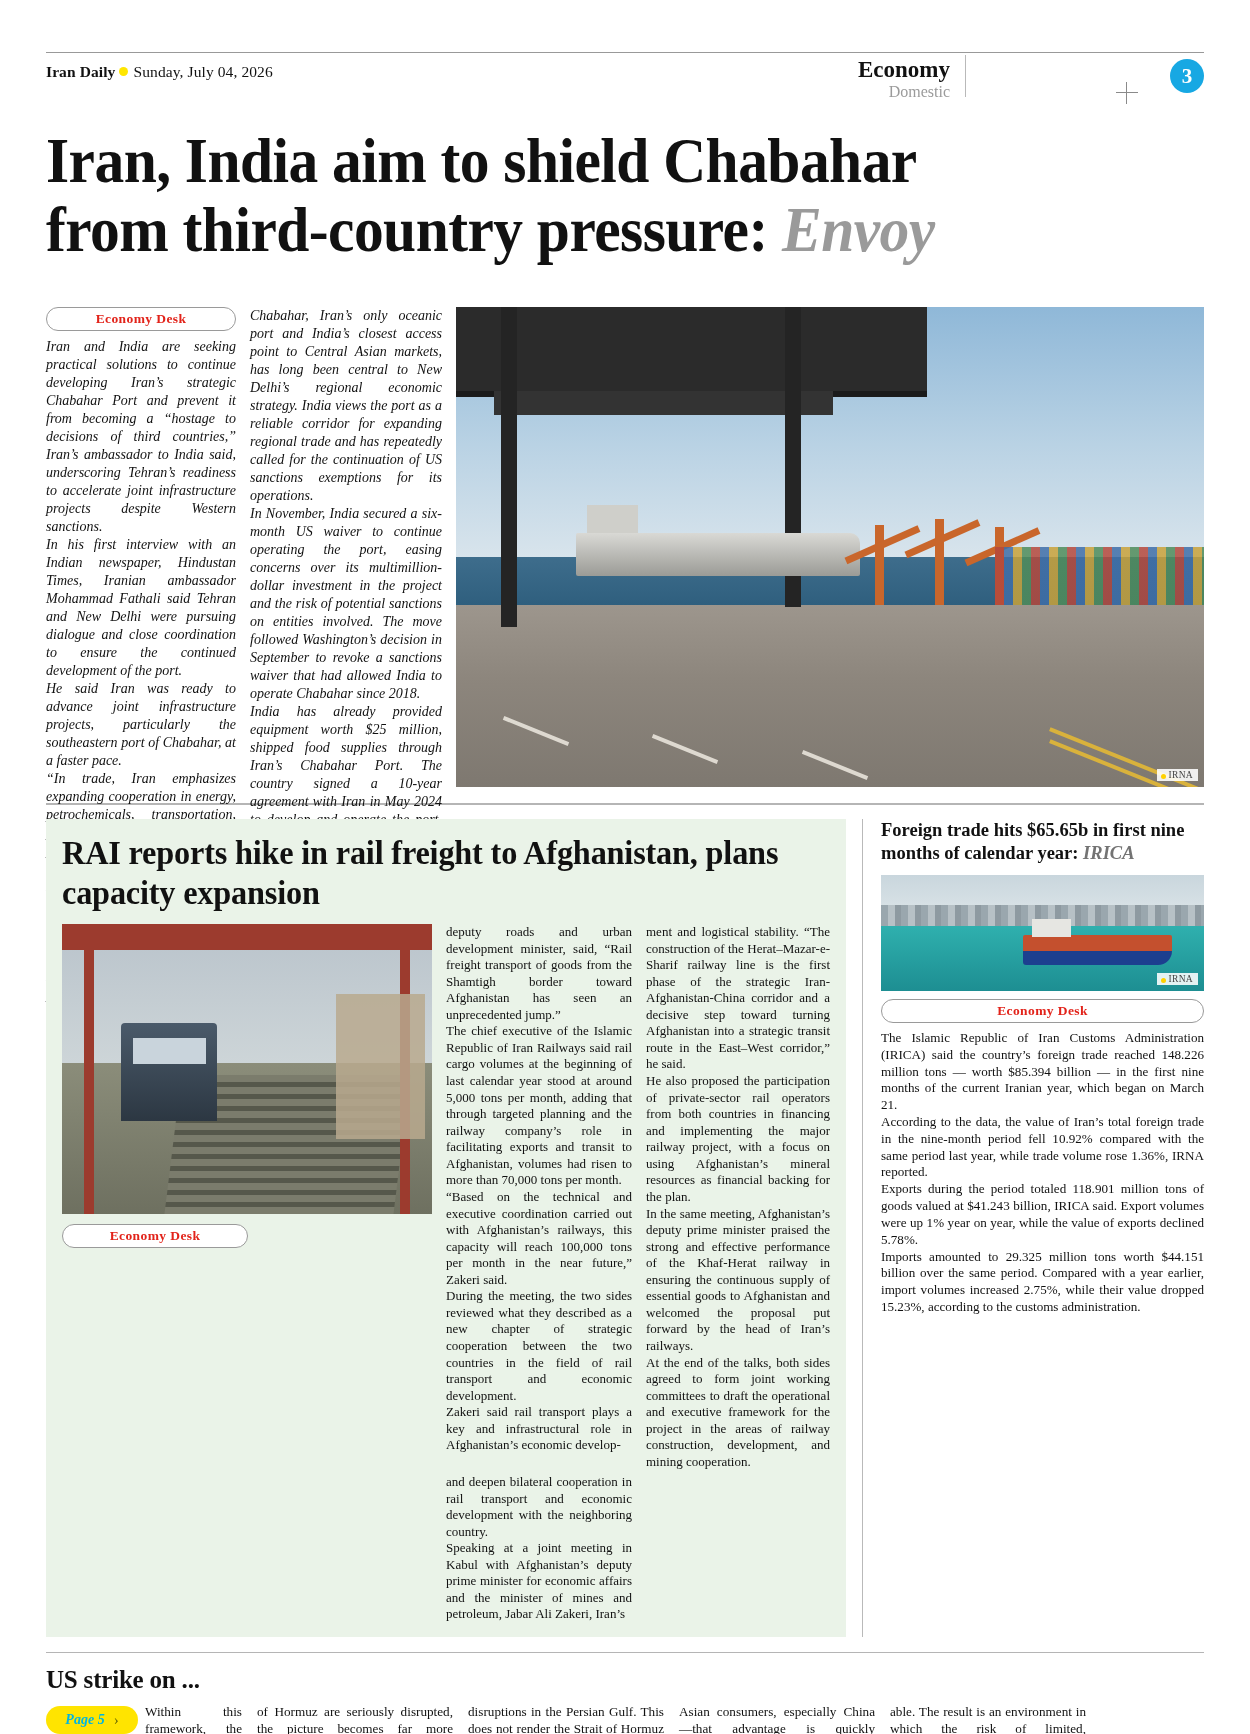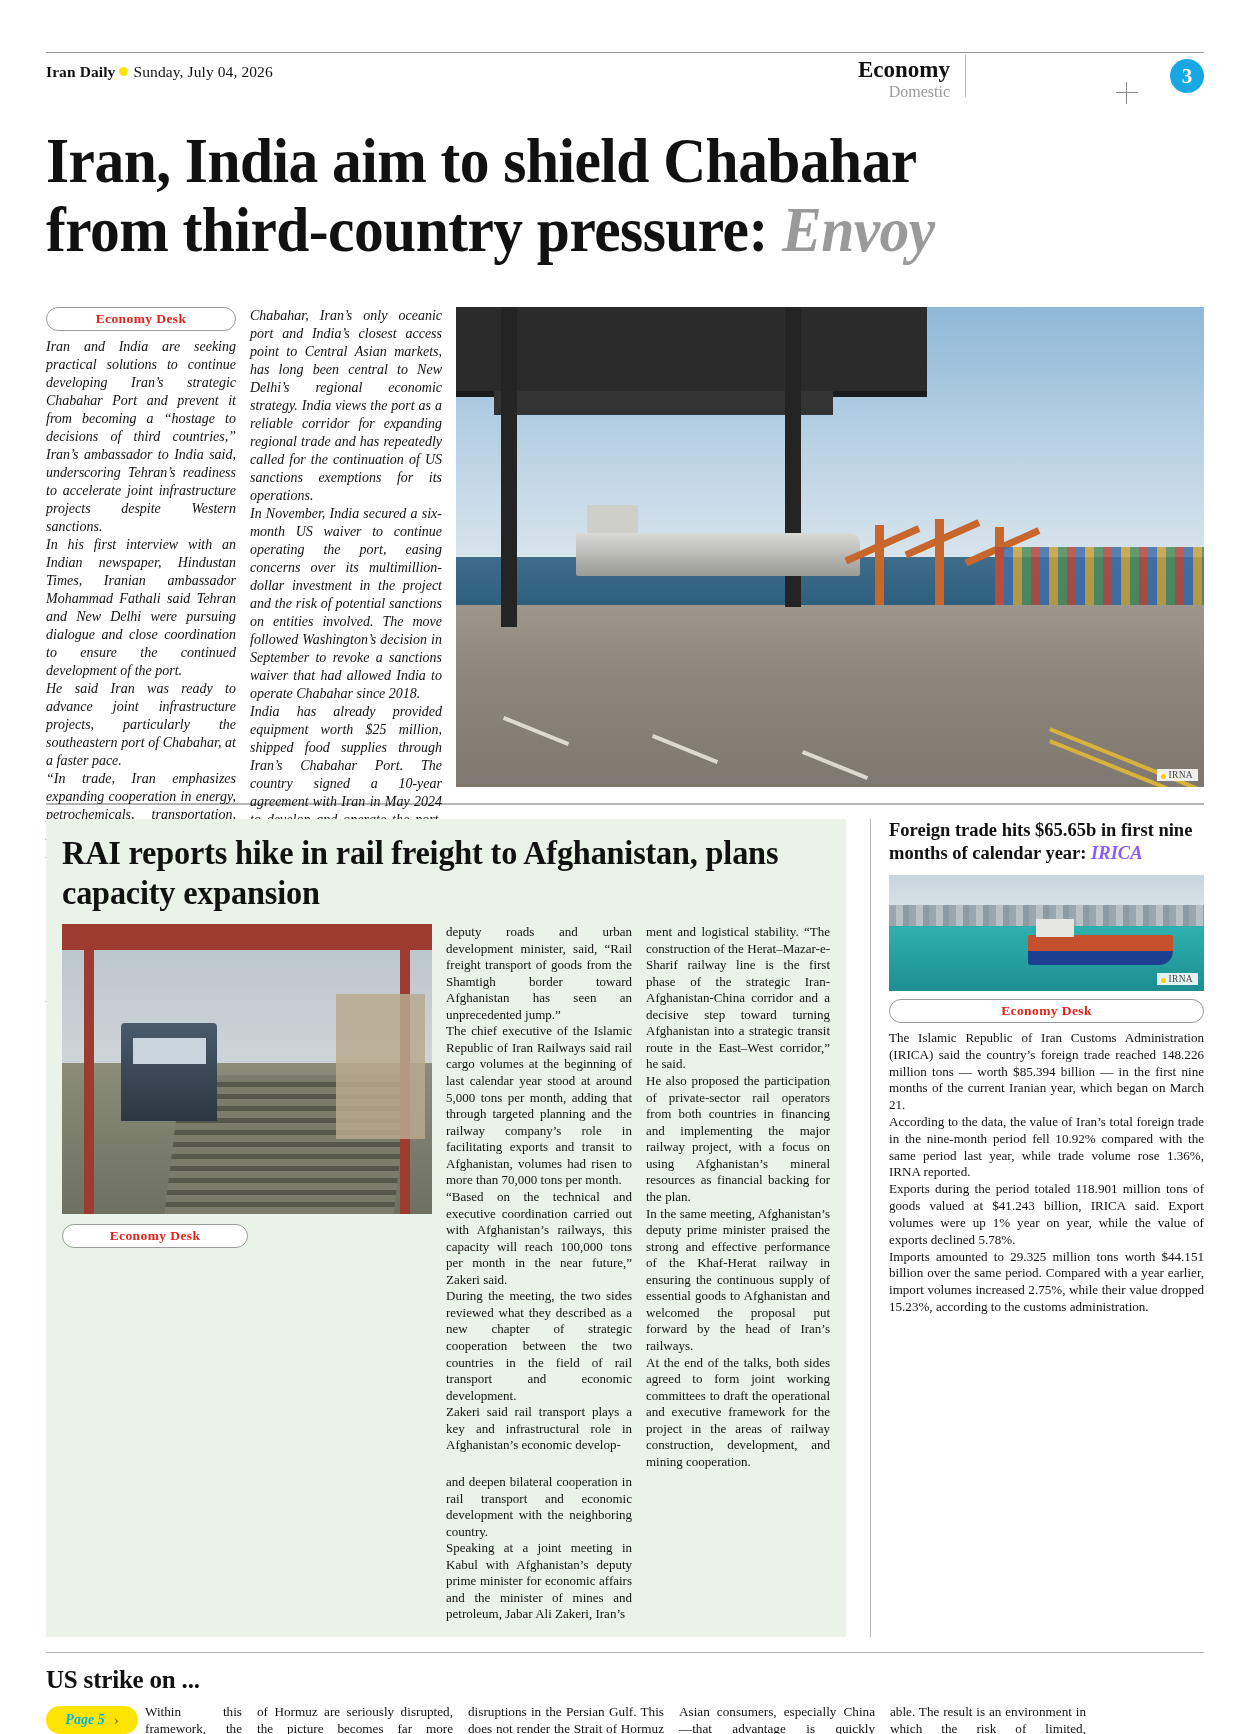--- a/index.html
+++ b/index.html
@@ -89,21 +89,21 @@
   .ph1 .yellow { position:absolute; background:#d9b23c; height:4px; }
   .credit {
     position:absolute; right:6px; bottom:6px; background:rgba(255,255,255,.88);
     font-size:9.5px; color:#444; padding:1px 5px 1px 12px; letter-spacing:.3px;margin-left:37px;
   }
   .credit:before { content:""; position:absolute; left:4px; top:5px; width:5px; height:5px; background:#ffd100; border-radius:50%; }
 
   .hr-thick { border-top:2px solid #b5b5b5; margin:16px 0 0; }
 
   
-  .sec2 { display:flex; margin-top:14px; gap:8px; }
+  .sec2 { display:flex; margin-top:14px; gap:0; }
   .sec2-left { width:800px; background:#eaf3e8; padding:14px 16px 14px 16px; }
   .sec2-right { width:auto; flex:1; padding-left:18px; border-left:1px solid #b9b9b9; margin-left:16px; }
   .sec2-head {
     font-weight:bold; font-size:34px; line-height:1.16; letter-spacing:-0.2px;
     transform:scaleX(.95); transform-origin:left center; margin-bottom:12px;
   }
   .sec2-body { display:flex; gap:14px; }
   .s2c { width:186px; font-size:13px; line-height:1.275; text-align:justify; hyphens:auto; }
 
   
@@ -114,21 +114,21 @@
     background:repeating-linear-gradient(180deg,#7b7c6c 0 7px,#56584b 7px 12px); transform:skewX(-7deg); }
   .ph2 .train { position:absolute; left:16%; top:34%; width:26%; height:34%;
     background:linear-gradient(#4a5a6a,#2c3742); border-radius:4px 4px 0 0; }
   .ph2 .train:after { content:""; position:absolute; left:12%; top:16%; width:76%; height:26%; background:#c9d4dc; }
   .ph2 .pole { position:absolute; width:10px; background:#9c3b2e; top:0; bottom:0; }
   .ph2 .beam { position:absolute; left:0; right:0; top:0; height:26px; background:#9c3b2e; }
   .ph2 .wall { position:absolute; right:2%; top:24%; width:24%; height:50%; background:#b9a98e; opacity:.85; }
 
   
   .side-head { font-weight:bold; font-size:18.5px; line-height:1.24; margin-bottom:10px; }
-  .side-head .irica { color:#8b5cf6; font-style:italic; }
+  .side-head .irica { color:#737373; font-style:italic; }
   .ph3 { width:100%; height:116px; position:relative; overflow:hidden; background:#2aa3a8; margin-bottom:8px; }
   .ph3 .sky3 { position:absolute; inset:0 0 58% 0; background:linear-gradient(#c9d6dd,#dfe7ea); }
   .ph3 .city { position:absolute; left:0; right:0; top:26%; height:18%;
     background:repeating-linear-gradient(90deg,#9aa7ae 0 7px,#b7c1c6 7px 14px,#8e9aa1 14px 20px); }
   .ph3 .water { position:absolute; left:0; right:0; top:44%; bottom:0; background:linear-gradient(#2fb0ae,#1d8e92); }
   .ph3 .boat { position:absolute; right:10%; top:52%; width:46%; height:26%;
     background:linear-gradient(#c4502e 0 52%,#1c3f8f 52% 100%); border-radius:2px 2px 14px 3px; }
   .ph3 .boat:after { content:""; position:absolute; left:6%; top:-16px; width:26%; height:18px; background:#e6e6e2; }
   .side-body { font-size:13.1px; line-height:1.285; text-align:justify; hyphens:auto; }
 

